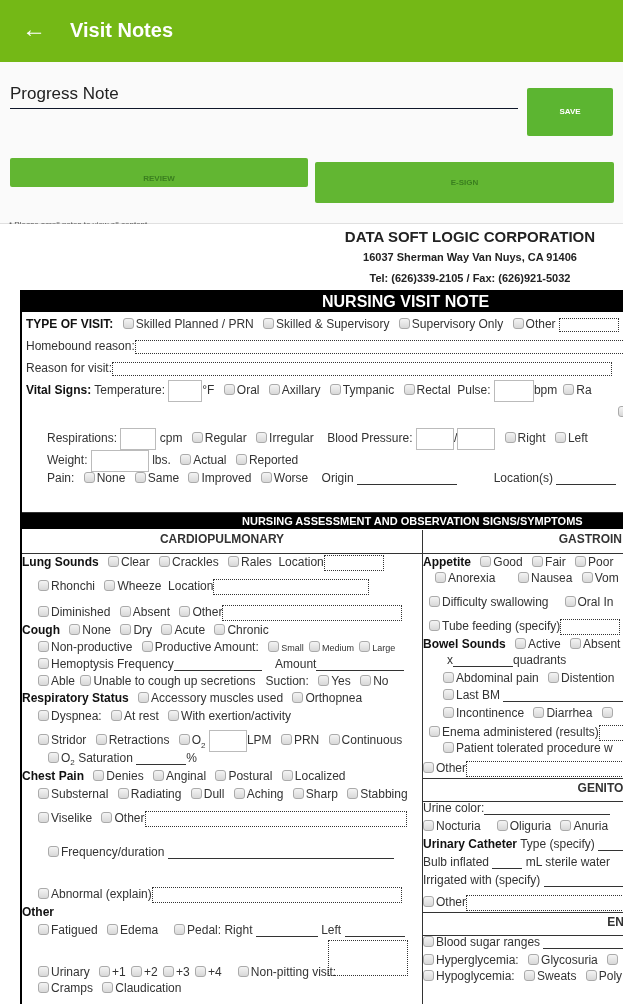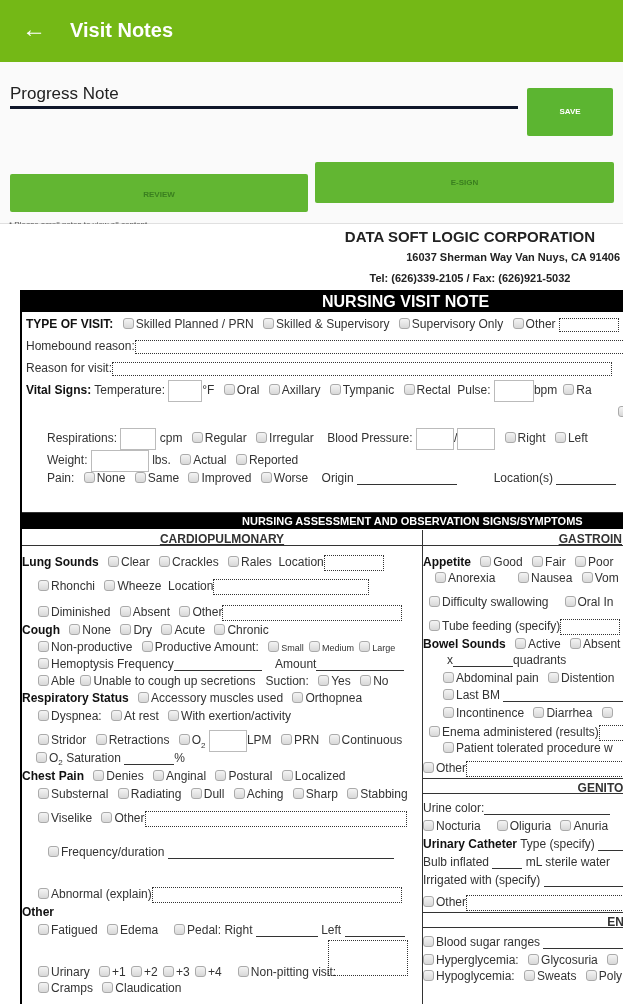--- a/index.html
+++ b/index.html
@@ -1,43 +1,43 @@
 <!DOCTYPE html>
 <html><head>
 <meta charset="utf-8">
 <style>
   * { box-sizing: border-box; margin: 0; padding: 0; }
   html, body { width: 623px; height: 1004px; overflow: hidden; background: #fafafa; font-family: "Liberation Sans", sans-serif; }
   .appbar { position: absolute; left: 0; top: 0; width: 623px; height: 62px; background: #74b816; box-shadow: 0 2px 3px rgba(0,0,0,0.2); color: #fff; }
   .appbar .back { position: absolute; left: 22px; top: 14px; font-size: 24px; line-height: 30px; color: #fff; }
   .appbar .title { position: absolute; left: 70px; top: 15px; font-size: 20px; font-weight: bold; line-height: 30px; }
   .topsec { position: absolute; left: 0; top: 62px; width: 623px; height: 162px; background: #fafafa; border-bottom: 1px solid #e0e0e0; }
-  .note-title { position: absolute; left: 10px; top: 81px; width: 508px; height: 28px; border-bottom: 3px solid #0f172a; font-size: 17px; color: #222; line-height: 26px; }
+  .note-title { position: absolute; left: 10px; top: 81px; width: 508px; height: 28px; border-bottom: 1px solid #0f172a; font-size: 17px; color: #222; line-height: 26px; }
   .btn { position: absolute; background: #62b632; color: #fff; font-size: 8px; font-weight: bold; text-align: center; border-radius: 2px; }
   .save { left: 527px; top: 88px; width: 86px; height: 48px; line-height: 48px; background: #5cb531; }
-  .review { left: 10px; top: 174px; width: 298px; height: 38px; line-height: 41px; color: #3a7f1f; }
+  .review { left: 10px; top: 158px; width: 298px; height: 29px; line-height: 41px; color: #3a7f1f; }
   .esign { left: 315px; top: 162px; width: 299px; height: 41px; line-height: 41px; color: #3a7f1f; }
   .hint { position: absolute; left: 9px; top: 220px; font-size: 8px; color: #555; }
   .doc { position: absolute; left: 0; top: 224px; width: 623px; height: 780px; background: #fff; overflow: hidden; }
   .co { position: absolute; left: 320px; width: 300px; text-align: center; color: #222; font-weight: bold; }
   .co1 { top: 4px; font-size: 15px; }
-  .co2 { top: 27px; font-size: 11px; text-align: right; }
+  .co2 { top: 27px; font-size: 11px; }
   .co3 { top: 48px; font-size: 11px; }
   .form { position: absolute; left: 20px; top: 66px; width: 620px; height: 800px; border-left: 2px solid #000; border-top: 2px solid #000; font-size: 12px; color: #333; }
   .bar { background: #000; color: #fff; font-weight: bold; }
   .nvn { height: 20px; line-height: 20px; font-size: 16px; padding-left: 300px; }
   .line { position: absolute; left: 4px; white-space: nowrap; font-size: 12px; line-height: 16px; }
   .cb { display: inline-block; width: 11px; height: 11px; border: 1px solid #aaa; border-radius: 3px; background: linear-gradient(#f4f4f4, #d8d8d8); vertical-align: -1px; margin: 0 2px 0 6px; }
   .b { font-weight: bold; color: #111; }
   .box { display: inline-block; border: 1px solid #bbb; height: 22px; vertical-align: middle; background: #fff; }
   .dot { display: inline-block; border: 1px dotted #333; height: 14px; vertical-align: middle; }
   .ul { display: inline-block; border-bottom: 1px solid #333; height: 13px; vertical-align: middle; }
   .hr { position: absolute; left: 0; width: 620px; border-top: 1px solid #333; }
   .sect { position: absolute; left: 0; width: 620px; height: 16px; line-height: 16px; font-size: 11px; padding-left: 220px; }
-  .colhd { position: absolute; height: 16px; line-height: 18px; text-align: center; font-weight: bold; font-size: 12px; color: #333; border-bottom: 1px solid #333; text-decoration: underline; }
+  .colhd { position: absolute; height: 24px; line-height: 18px; text-align: center; font-weight: bold; font-size: 12px; color: #333; border-bottom: 1px solid #333; }
   .vline { position: absolute; top: 0; border-left: 1px solid #333; }
   .col { position: absolute; overflow: hidden; }
   .col .line { left: 0; }
   sub { font-size: 8px; }
 </style>
 </head>
 <body>
 
 <div class="appbar">
   <span class="back">←</span>
@@ -175,21 +175,21 @@
         <span class="cb"></span><span>With exertion/activity</span>
       </div>
       <div class="line" style="top:180px;left:10px">
         <span class="cb"></span><span>Stridor</span>
         <span class="cb"></span><span>Retractions</span>
         <span class="cb"></span><span>O</span><sub>2</sub>
         <span class="box" style="width:38px"></span><span>LPM</span>
         <span class="cb"></span><span>PRN</span>
         <span class="cb"></span><span>Continuous</span>
       </div>
-      <div class="line" style="top:200px;left:8px">
+      <div class="line" style="top:200px;left:20px">
         <span class="cb"></span><span>O</span><sub>2</sub><span> Saturation</span>
         <span class="ul" style="width:50px"></span><span>%</span>
       </div>
       <div class="line" style="top:218px"><span class="b">Chest Pain</span>
         <span class="cb"></span><span>Denies</span>
         <span class="cb"></span><span>Anginal</span>
         <span class="cb"></span><span>Postural</span>
         <span class="cb"></span><span>Localized</span>
       </div>
       <div class="line" style="top:236px;left:10px">

